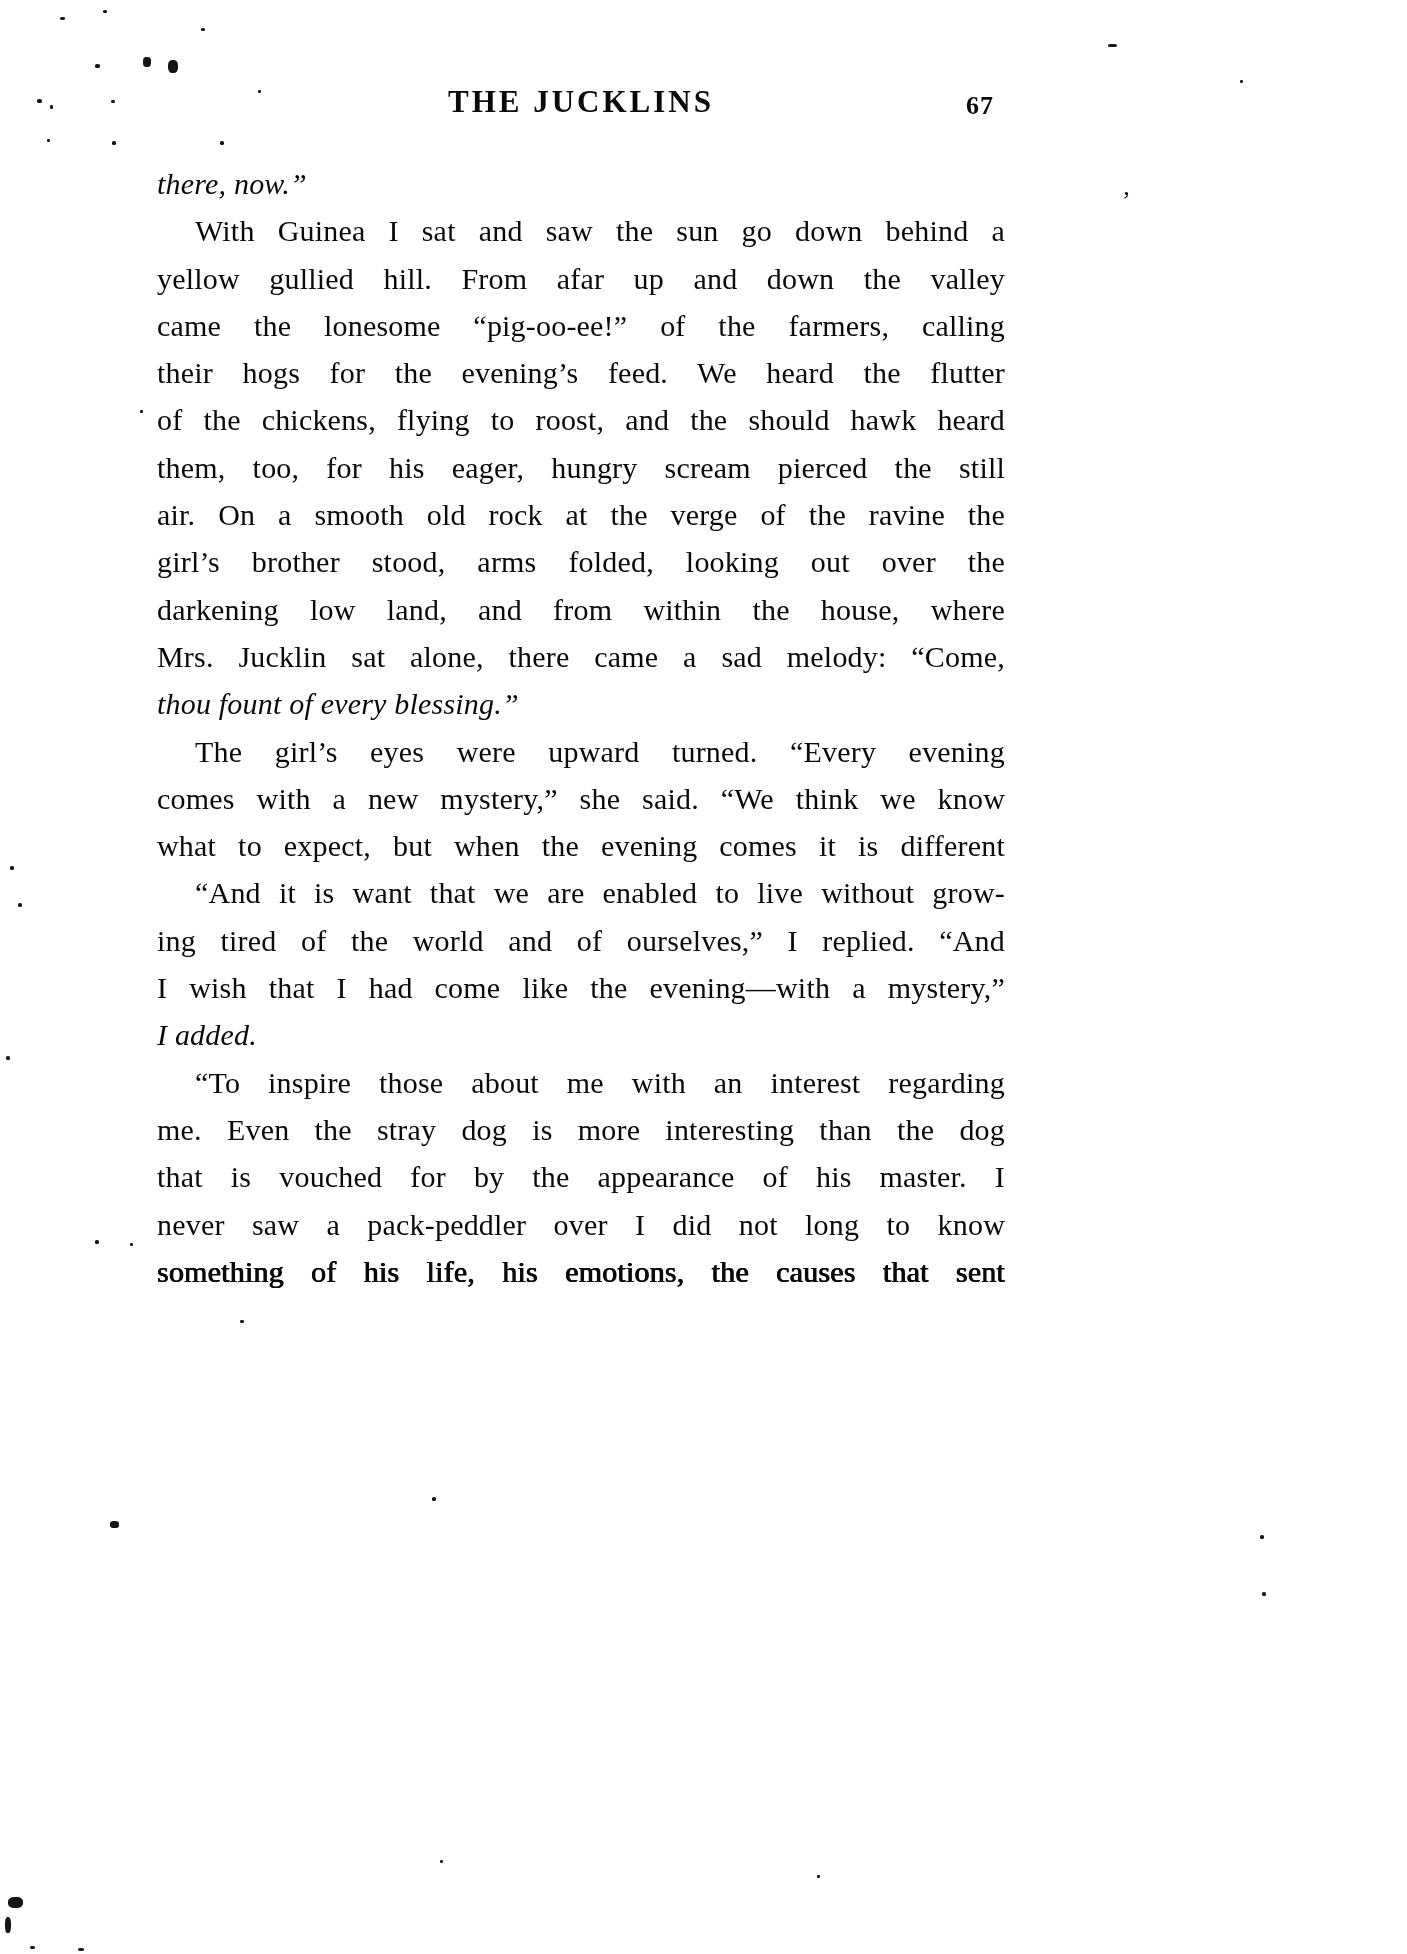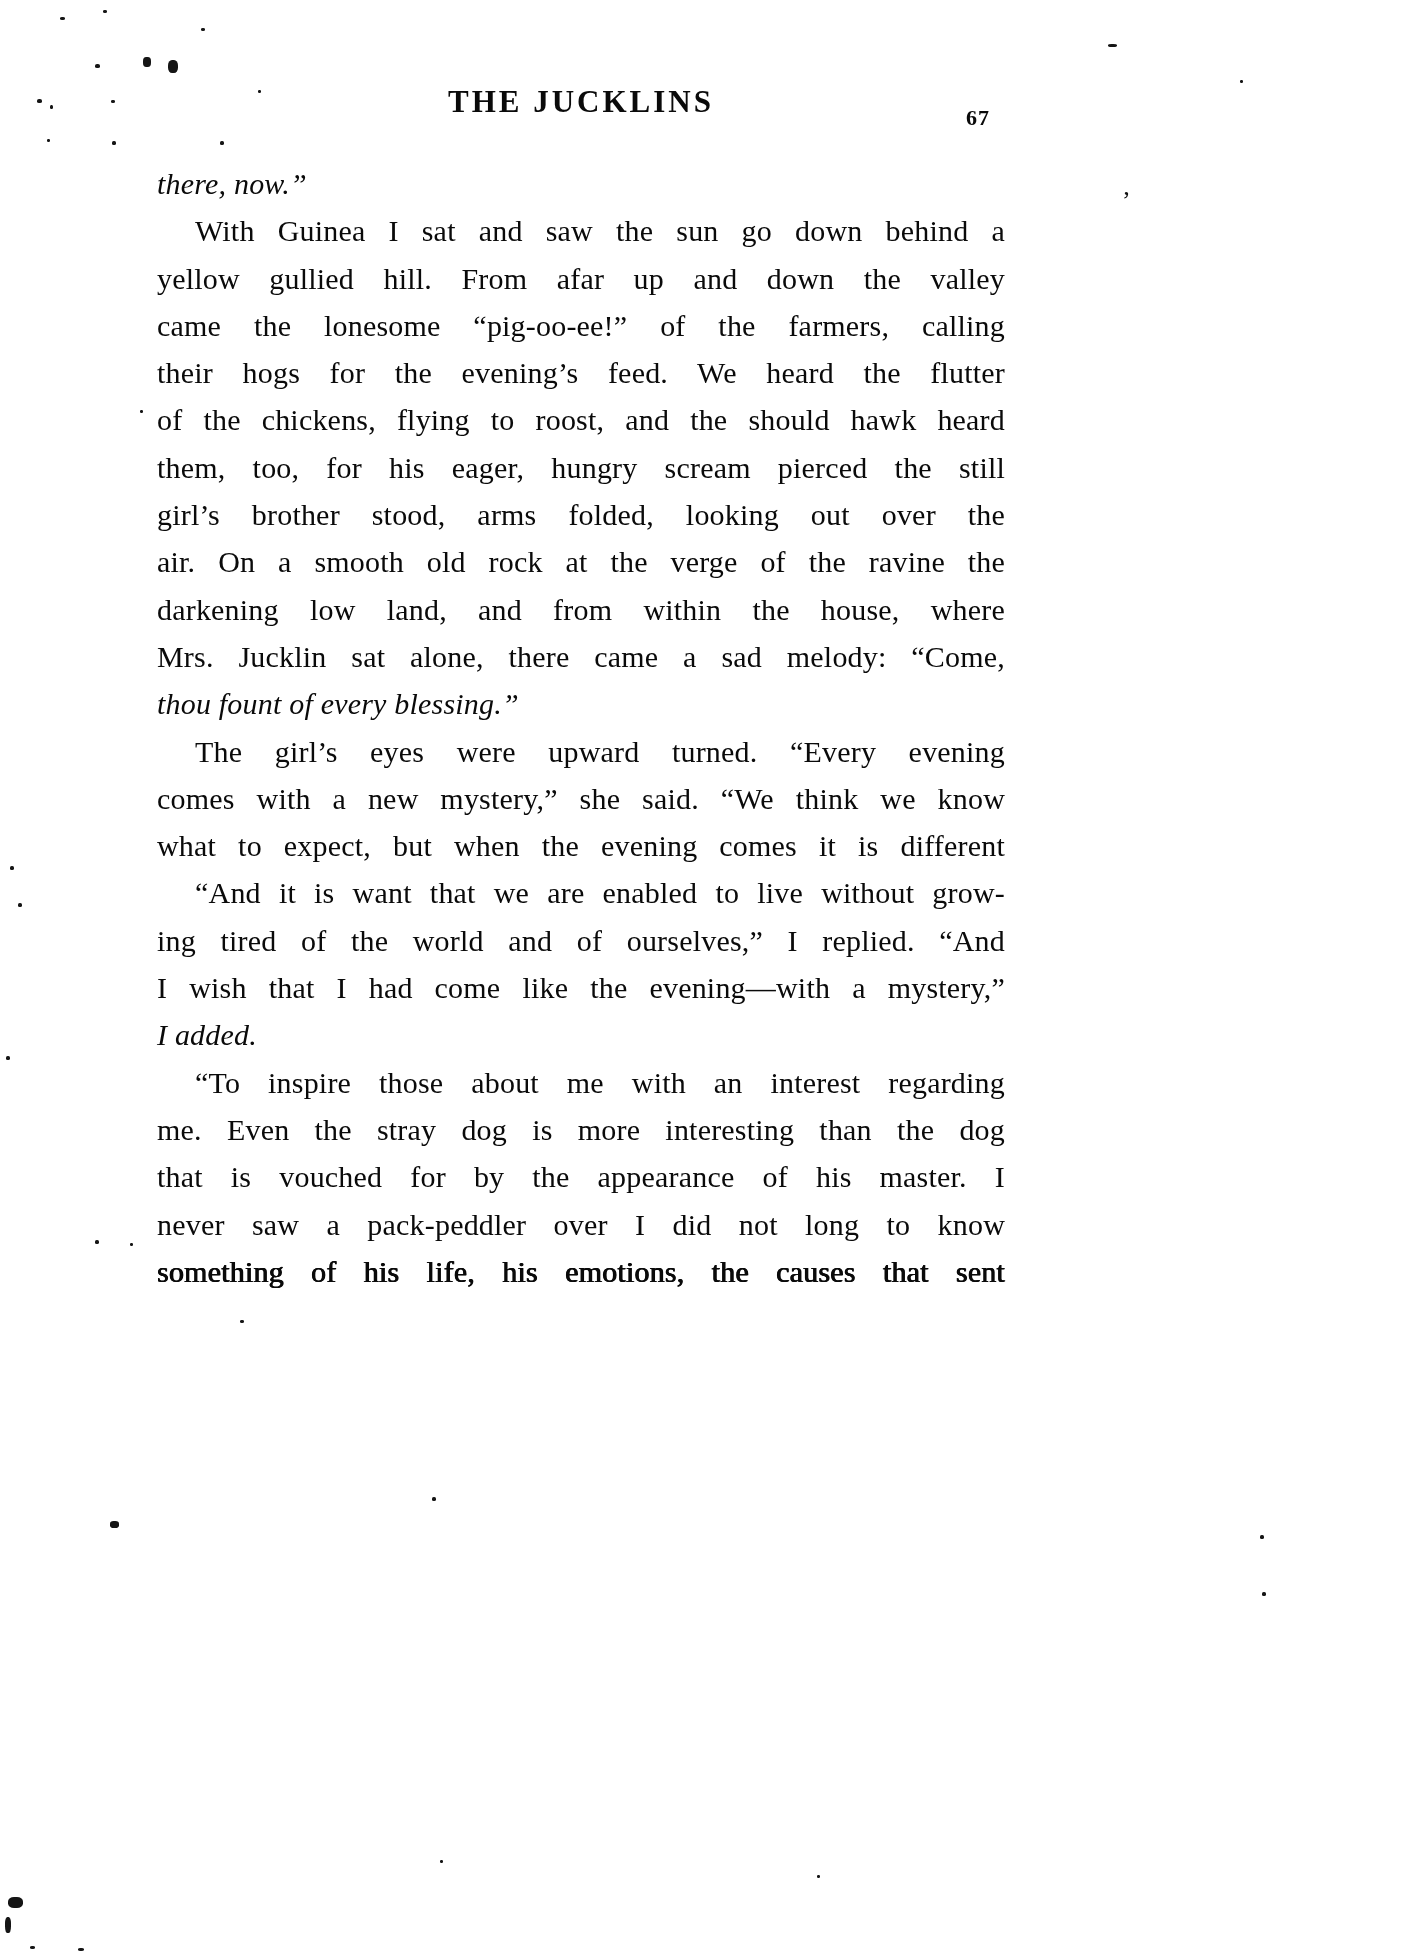--- a/index.html
+++ b/index.html
@@ -24,25 +24,25 @@
     height: 36px;
     line-height: 36px;
     text-align: center;
     font-size: 31px;
     font-weight: 700;
     letter-spacing: 3px;
     white-space: nowrap;
   }
   .page-number {
     position: absolute;
-    top: 100px;
+    top: 88px;
     left: 966px;
     height: 36px;
     line-height: 36px;
-    font-size: 22px;
+    font-size: 26px;
     font-weight: 700;
     letter-spacing: 1px;
   }
   .page-text {
     position: absolute;
     top: 160px;
     left: 157px;
     width: 848px;
     font-size: 30px;
     line-height: 47.3px;
@@ -92,22 +92,22 @@
       <div>
         <div class="text-line last">there, now.”</div>
       </div>
       <div>
         <div class="text-line indent">With Guinea I sat and saw the sun go down behind a</div>
         <div class="text-line">yellow gullied hill.  From afar up and down the valley</div>
         <div class="text-line">came the lonesome “pig-oo-ee!” of the farmers, calling</div>
         <div class="text-line">their hogs for the evening’s feed.  We heard the flutter</div>
         <div class="text-line">of the chickens, flying to roost, and the should hawk heard</div>
         <div class="text-line">them, too, for his eager, hungry scream pierced the still</div>
+        <div class="text-line">air.  On a smooth old rock at the verge of the ravine the</div>
         <div class="text-line">girl’s brother stood, arms folded, looking out over the</div>
-        <div class="text-line">air.  On a smooth old rock at the verge of the ravine the</div>
         <div class="text-line">darkening low land, and from within the house, where</div>
         <div class="text-line">Mrs. Jucklin sat alone, there came a sad melody:  “Come,</div>
         <div class="text-line last">thou fount of every blessing.”</div>
       </div>
       <div>
         <div class="text-line indent">The girl’s eyes were upward turned.  “Every evening</div>
         <div class="text-line">comes with a new mystery,” she said.  “We think we know</div>
         <div class="text-line">what to expect, but when the evening comes it is different</div>
       </div>
       <div>

